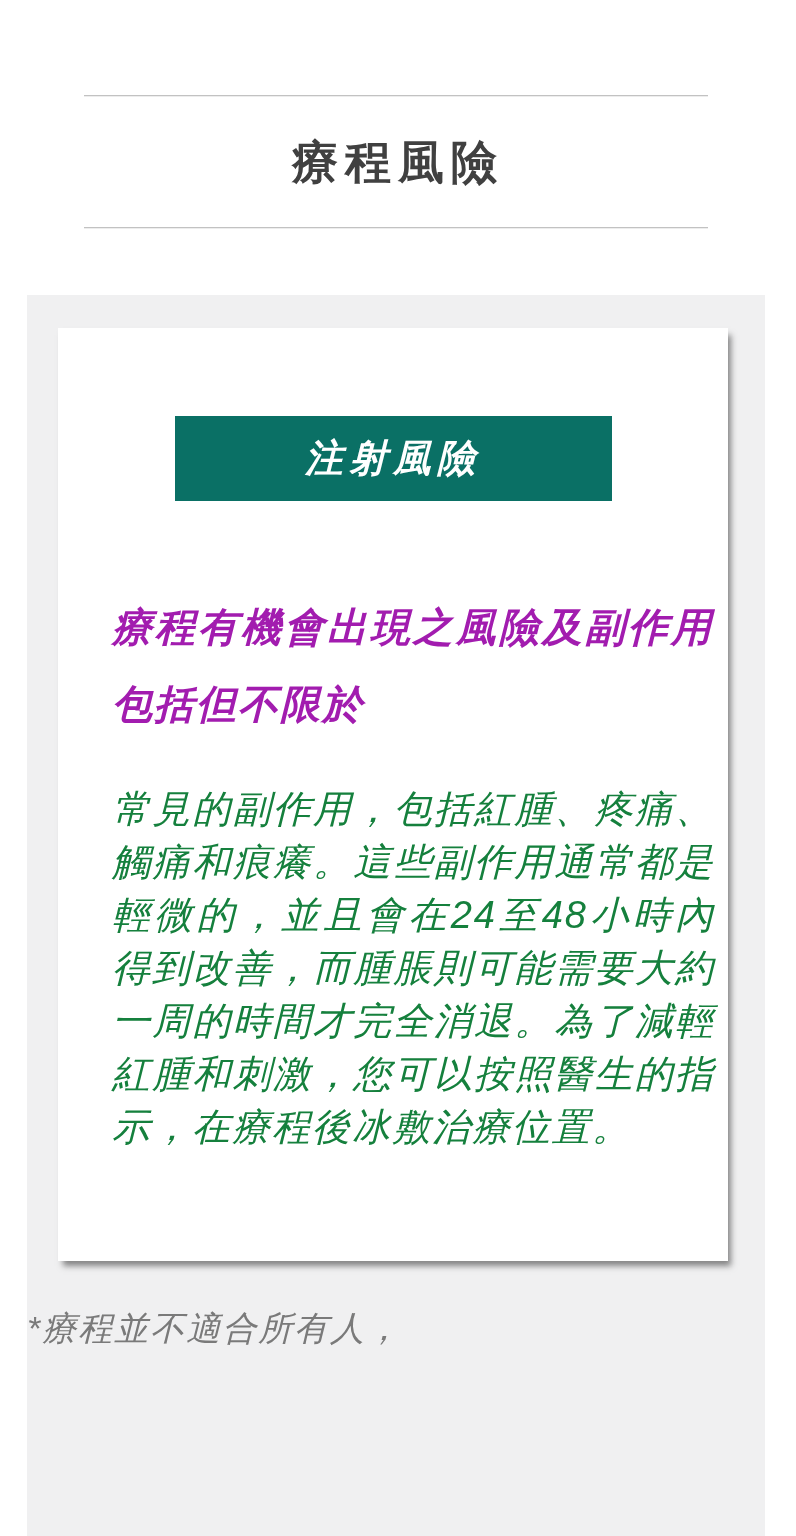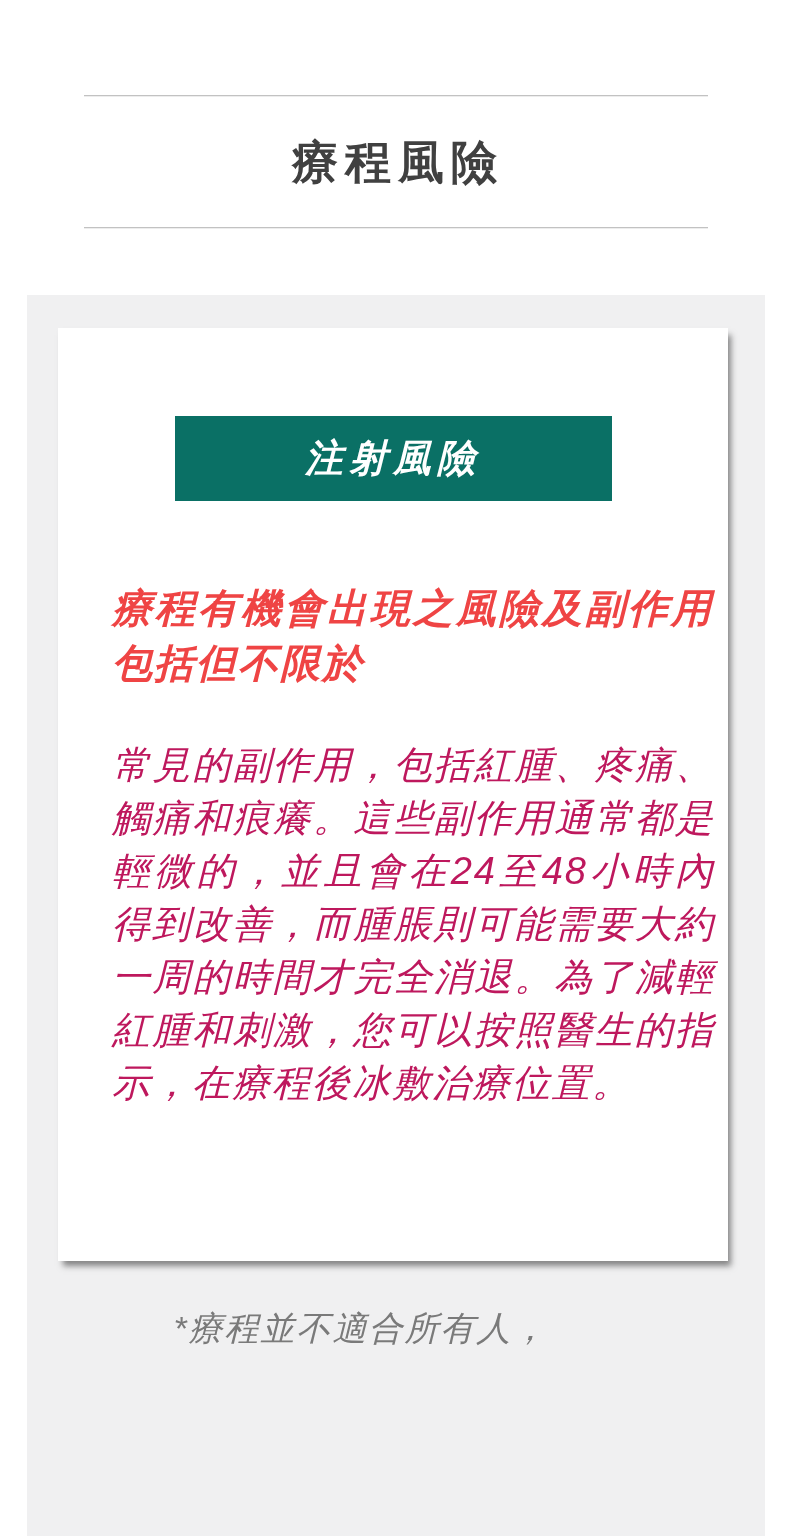--- a/index.html
+++ b/index.html
@@ -62,46 +62,46 @@
     justify-content: center;
   }
   .banner-label {
     color: #ffffff;
     font-size: 38px;
     font-weight: bold;
     letter-spacing: 6px;
   }
   .card-heading {
     position: relative;
-    top: 92px;
+    top: 100px;
     margin: 76px 15px 0 54px;
     font-size: 40px;
     font-weight: bold;
-    line-height: 55px;
+    line-height: 77px;
     letter-spacing: 2px;
-    color: #ef4444;
+    color: #a21caf;
     text-align: justify;
   }
   .card-body {
     position: relative;
     top: 88px;
     margin: 52px 13px 0 54px;
     font-size: 38px;
     font-weight: normal;
     line-height: 53px;
     letter-spacing: 2px;
-    color: #be185d;
+    color: #15803d;
     text-align: justify;
   }
 
   
   .disclaimer {
     margin-top: 45px;
     margin-right: 70px;
-    text-align: center;
+    text-align: left;
     font-size: 34px;
     line-height: 45px;
     letter-spacing: 2px;
     color: var(--footer-gray, #7a7a7a);
   }
 </style>
 </head>
 <body>
 
 <div class="page">

